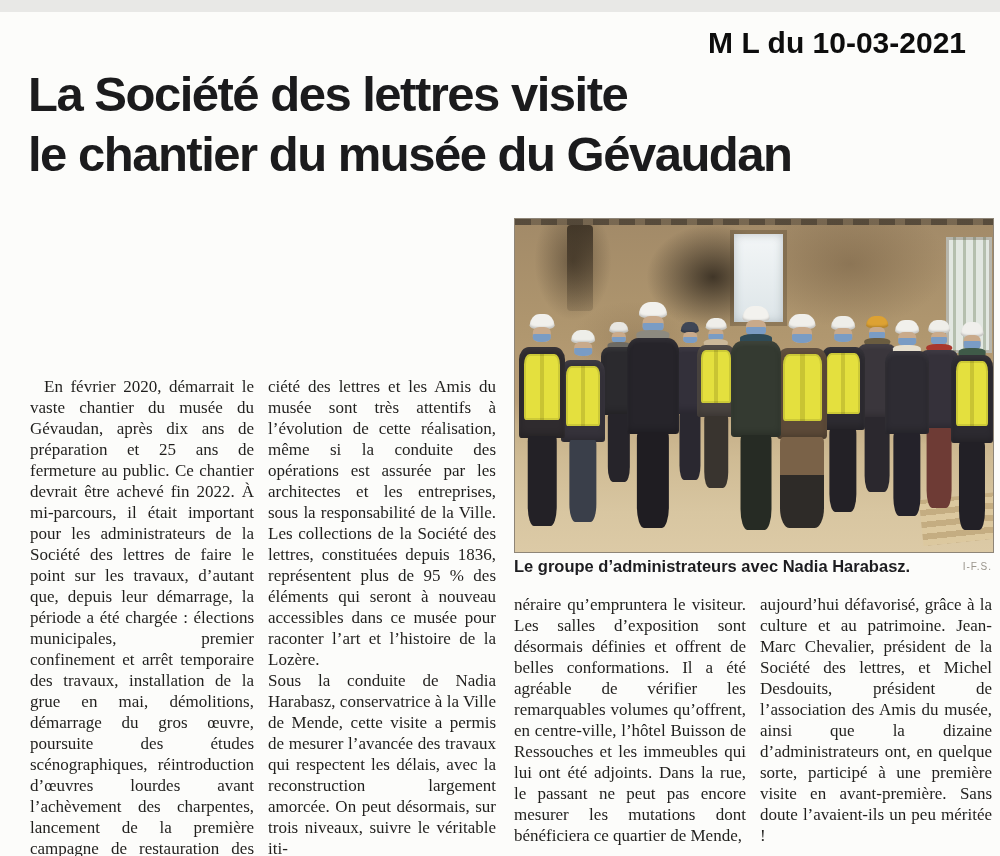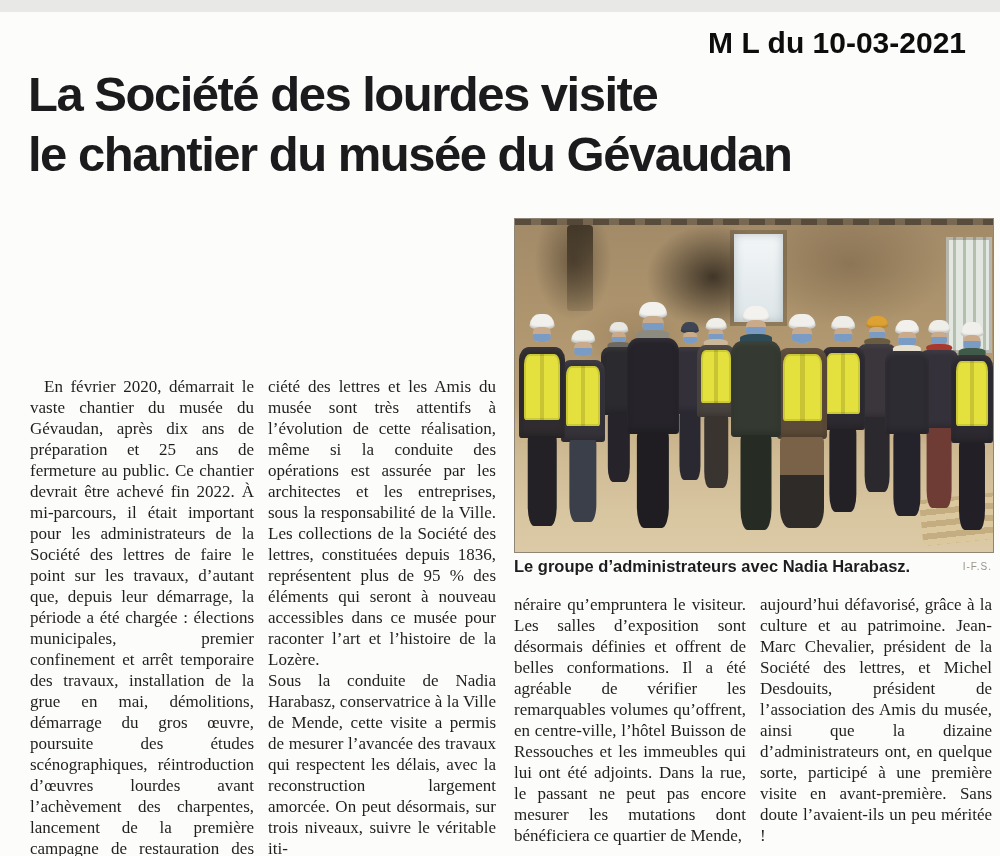--- a/index.html
+++ b/index.html
@@ -53,21 +53,21 @@
   .caption{font-size:16.5px;font-weight:700;color:#1d1d20;font-family:"Liberation Sans",sans-serif;}
   .credit{font-size:10px;color:#9a958c;font-family:"Liberation Sans",sans-serif;letter-spacing:1px;}
 </style>
 </head>
 <body>
 
 <div class="page">
 
   <div class="date-annotation">M L du 10-03-2021</div>
 
-  <h1 class="headline" style="margin:0;">La Société des lourdes visite
+  <h1 class="headline" style="margin:0;">La Société des lettres visite
 le chantier du musée du Gévaudan</h1>
 
 
 
   <div class="bodycol col1">
     <p class="indent">En février 2020, démarrait le vaste chantier du musée du Gévaudan, après dix ans de préparation et 25 ans de fermeture au public. Ce chantier devrait être achevé fin 2022. À mi-parcours, il était important pour les administrateurs de la Société des lettres de faire le point sur les travaux, d’autant que, depuis leur démarrage, la période a été chargée : élections municipales, premier confinement et arrêt temporaire des travaux, installation de la grue en mai, démolitions, démarrage du gros œuvre, poursuite des études scénographiques, réintroduction d’œuvres lourdes avant l’achèvement des charpentes, lancement de la première campagne de restauration des œuvres…</p>
 
   </div>
 
   <div class="bodycol col2">

